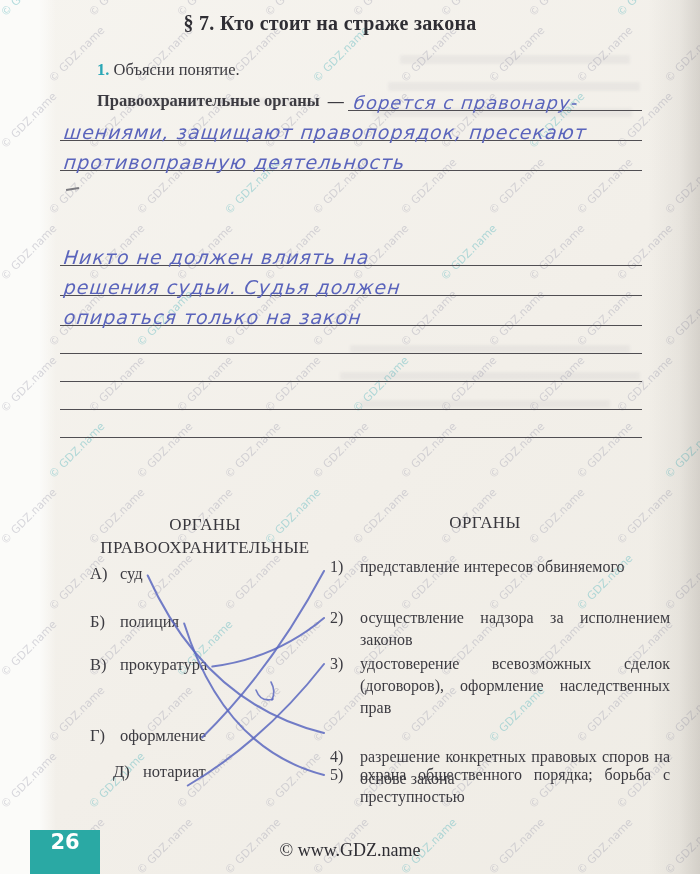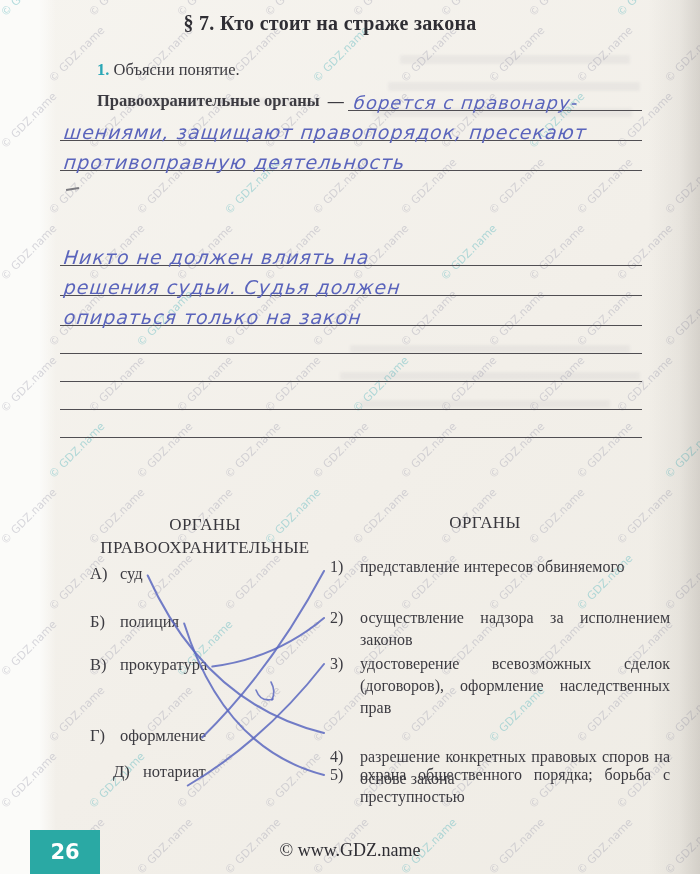--- a/index.html
+++ b/index.html
@@ -56,21 +56,21 @@
   .organ-row{position:absolute;left:0;font-size:16.5px;white-space:nowrap;}
   .okey{display:inline-block;width:30px;}
   .task-item{position:absolute;left:240px;width:310px;font-size:16px;line-height:22px;
     text-align:justify;padding-left:30px;text-indent:-30px;}
   .tkey{display:inline-block;width:30px;text-indent:0;}
   .match-svg{position:absolute;inset:0;width:100%;height:100%;overflow:visible;pointer-events:none;}
   .pen-line{fill:none;stroke:#5a67c0;stroke-width:2;stroke-linecap:round;opacity:.85;}
   .pen-mark{stroke-width:1.6;}
   
   .badge{position:absolute;left:30px;top:830px;width:70px;height:44px;background:#2aa9a4;
-    color:#fff;display:flex;align-items:center;justify-content:center;
+    color:#fff;display:flex;justify-content:center;
     font:bold 21px "DejaVu Sans",sans-serif;z-index:3;}
   .footer{position:absolute;top:840px;left:0;width:100%;text-align:center;
     font-size:18px;color:#2e2d33;z-index:2;}
 </style>
 </head>
 <body>
 
 <div class="page">
   <div class="edge-left"></div>
   <div class="watermark-layer">

